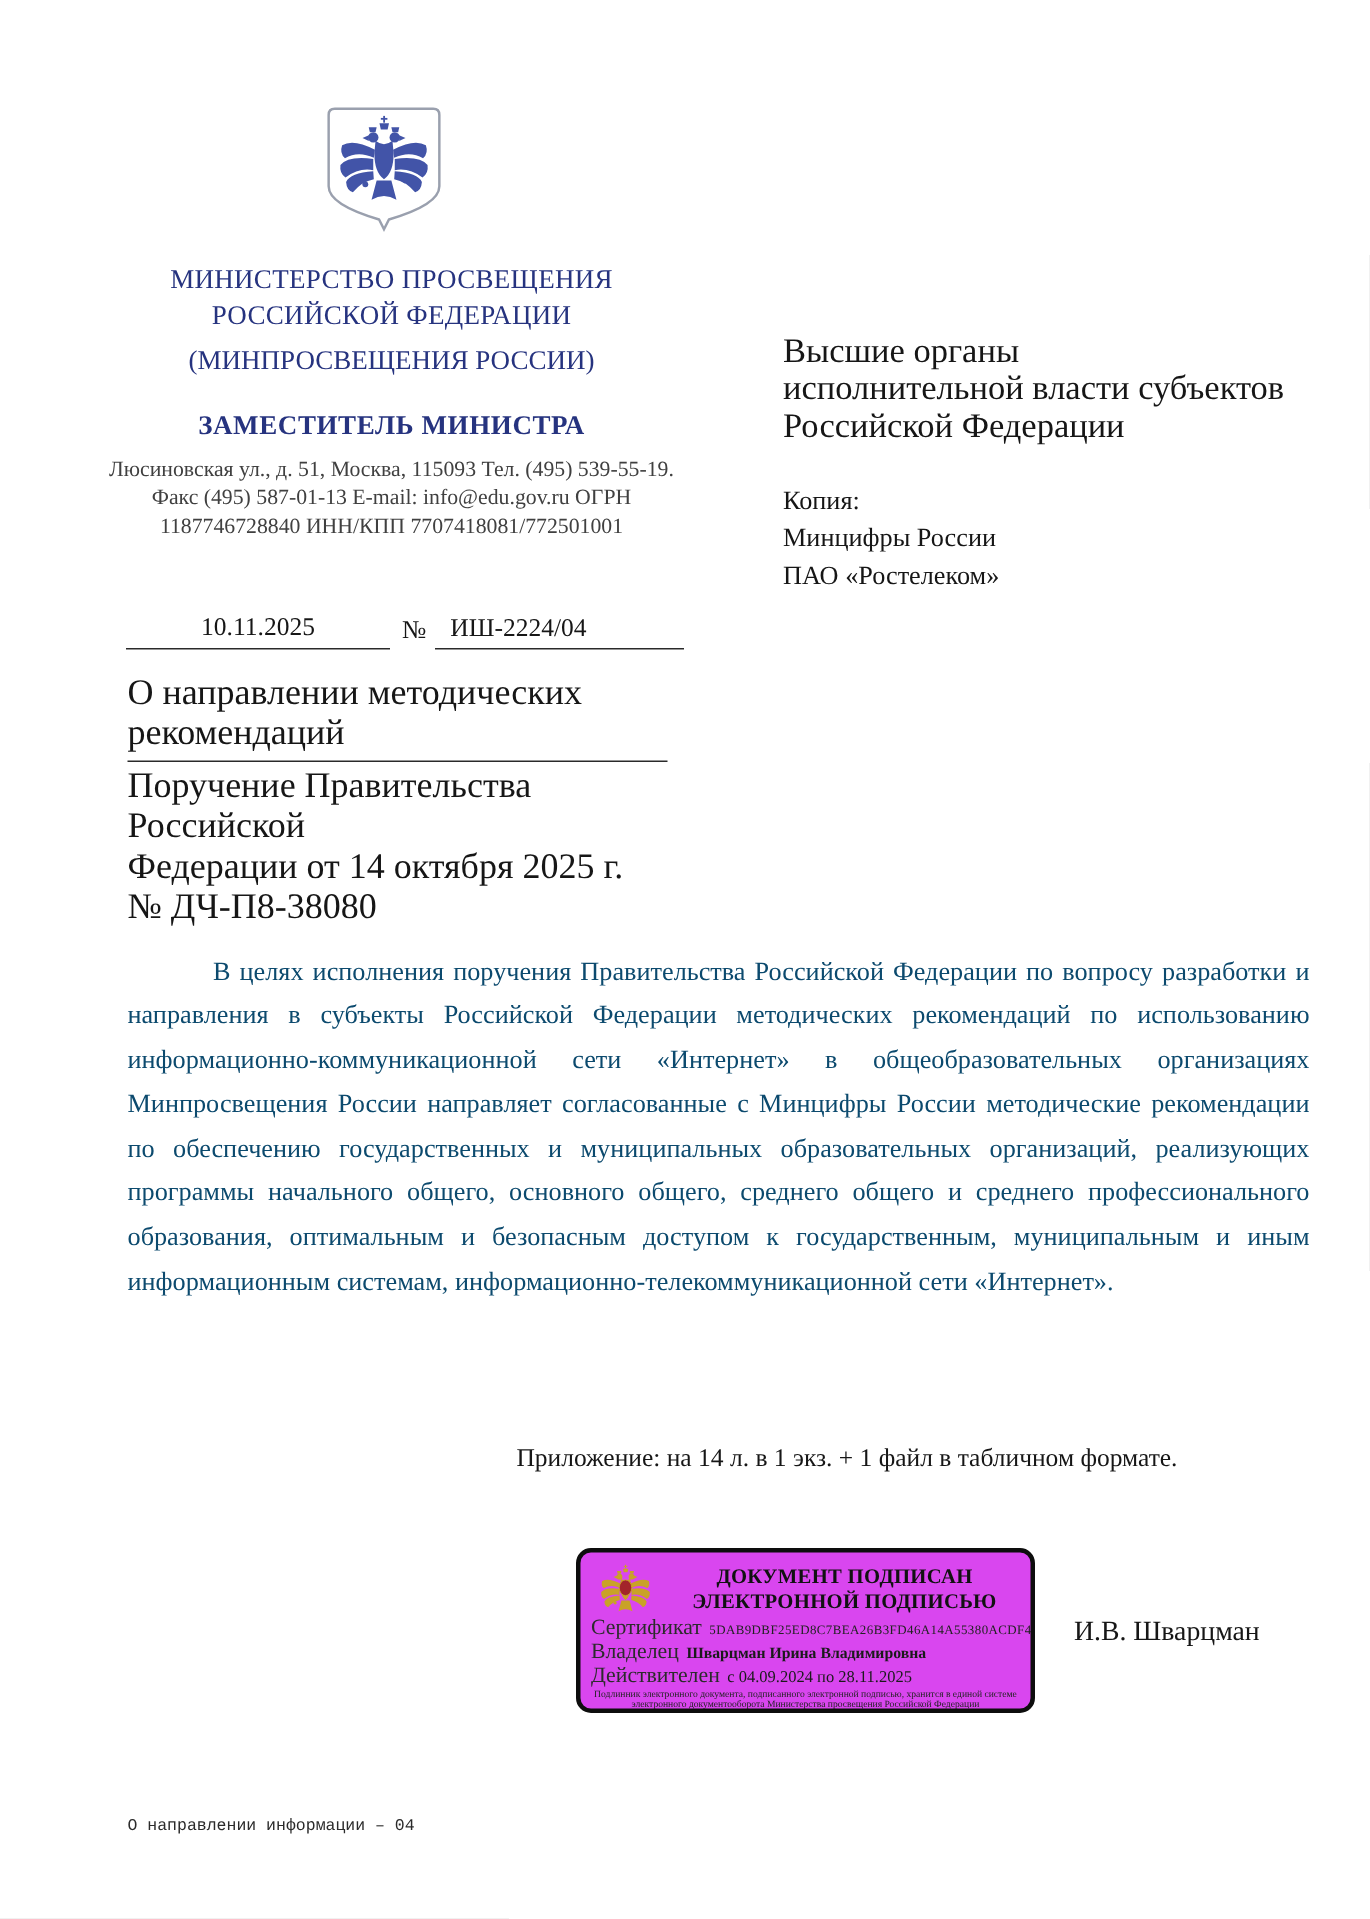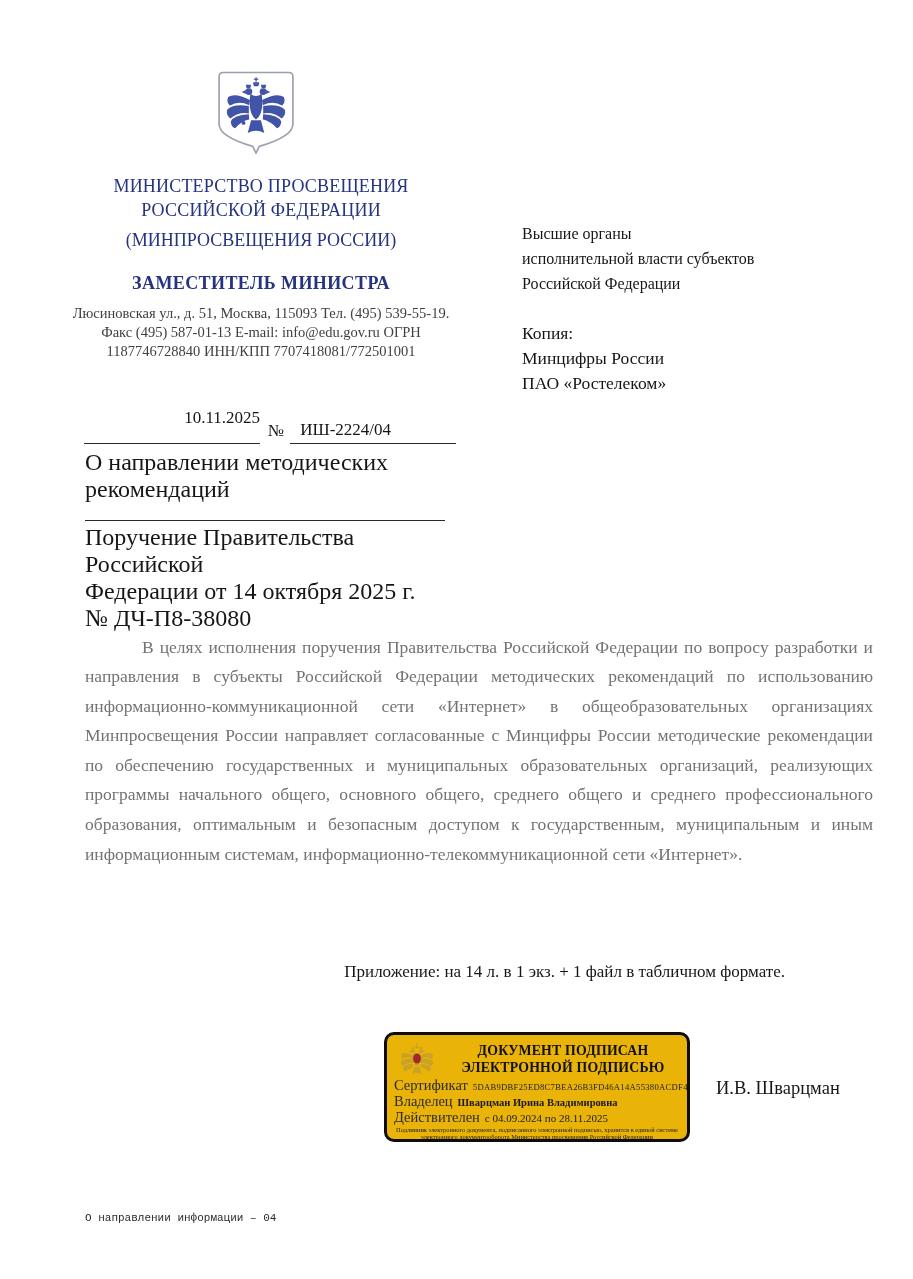--- a/index.html
+++ b/index.html
@@ -30,59 +30,59 @@
     position: absolute; left: 62px; top: 304px; width: 398px;
     text-align: center; color: #404040; font-size: 14.5px; line-height: 19.2px;
   }
 
   
   .dateline {
     position: absolute; left: 84px; top: 408px; width: 372px;
     display: flex; align-items: flex-end; font-size: 17px; color: #161616;
   }
   .date-seg {
-    width: 176px; text-align: right; border-bottom: 1.6px solid #2a2a2a; padding-bottom: 15px;
+    width: 176px; text-align: center; border-bottom: 1.6px solid #2a2a2a; padding-bottom: 4px;
   }
   .num-label { padding: 0 6px 3px 8px; }
   .num-seg {
     flex: 1; text-align: left; border-bottom: 1.6px solid #2a2a2a; padding: 0 0 3px 10px;
   }
 
   
   .addressee {
     position: absolute; left: 522px; top: 221px; width: 360px;
-    font-size: 16px; line-height: 25px; white-space: pre-line;
+    font-size: 23px; line-height: 25px; white-space: pre-line;
   }
   .copy-block {
     position: absolute; left: 522px; top: 321px; width: 360px;
     font-size: 17.5px; line-height: 25px; white-space: pre-line;
   }
 
   
   .subject { position: absolute; left: 85px; top: 449px; width: 372px; font-size: 24px; }
   .subject-line1 { line-height: 27px; }
   .subject-line2 {
-    line-height: 27px; width: 360px; border-bottom: 1.6px solid #2a2a2a; padding-bottom: 17px;
+    line-height: 27px; width: 360px; border-bottom: 1.6px solid #2a2a2a; padding-bottom: 4px;
   }
   .subject-ref { line-height: 27px; margin-top: 3px; white-space: pre-line; }
 
   
   .body-paragraph {
     position: absolute; left: 85px; top: 615px; width: 788px;
     font-size: 17.5px; line-height: 29.6px;
-    text-align: justify; text-indent: 57px; color: #737373;
+    text-align: justify; text-indent: 57px; color: #0c4a6e;
   }
   .attachment-line {
     position: absolute; left: 85px; top: 962px; width: 700px; font-size: 17px; text-align: right;
   }
 
   
   .stamp {
     position: absolute; left: 384px; top: 1032px; width: 306px; height: 110px;
-    border: 3px solid #0d0d0d; border-radius: 10px; background: #eab308; box-sizing: border-box;
+    border: 3px solid #0d0d0d; border-radius: 10px; background: #d946ef; box-sizing: border-box;
   }
   .stamp-emblem { position: absolute; left: 8px; top: 6px; }
   .stamp-title {
     position: absolute; left: 56px; top: 7px; width: 240px;
     text-align: center; font-weight: bold; font-size: 13.8px; line-height: 17px;
     white-space: pre-line; letter-spacing: 0.2px; color: #111;
   }
   .stamp-row { position: absolute; left: 7px; display: flex; align-items: baseline; white-space: nowrap; }
   .stamp-label { font-size: 14.5px; color: #2b2b2b; margin-right: 5px; }
   .row-cert  { top: 42px; }

